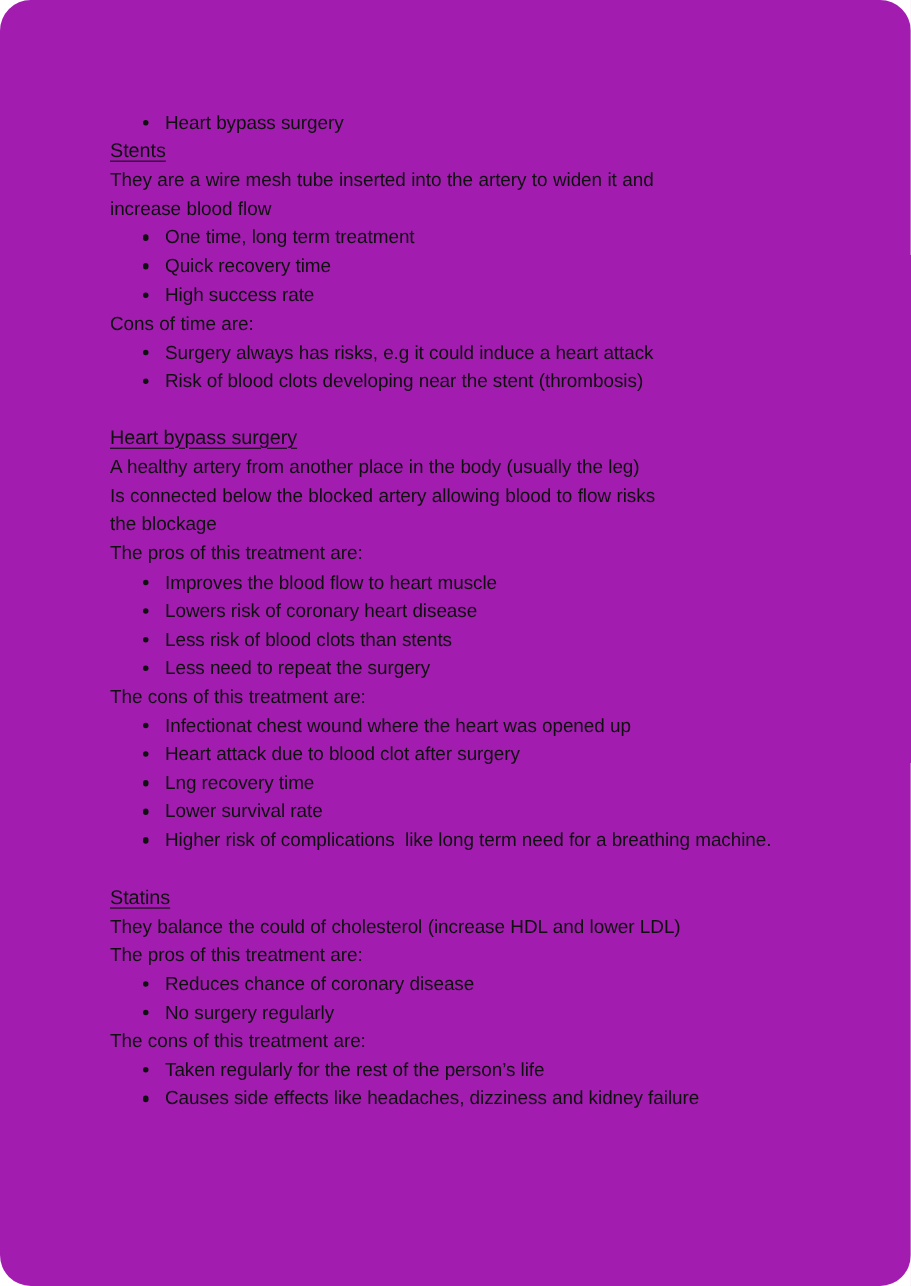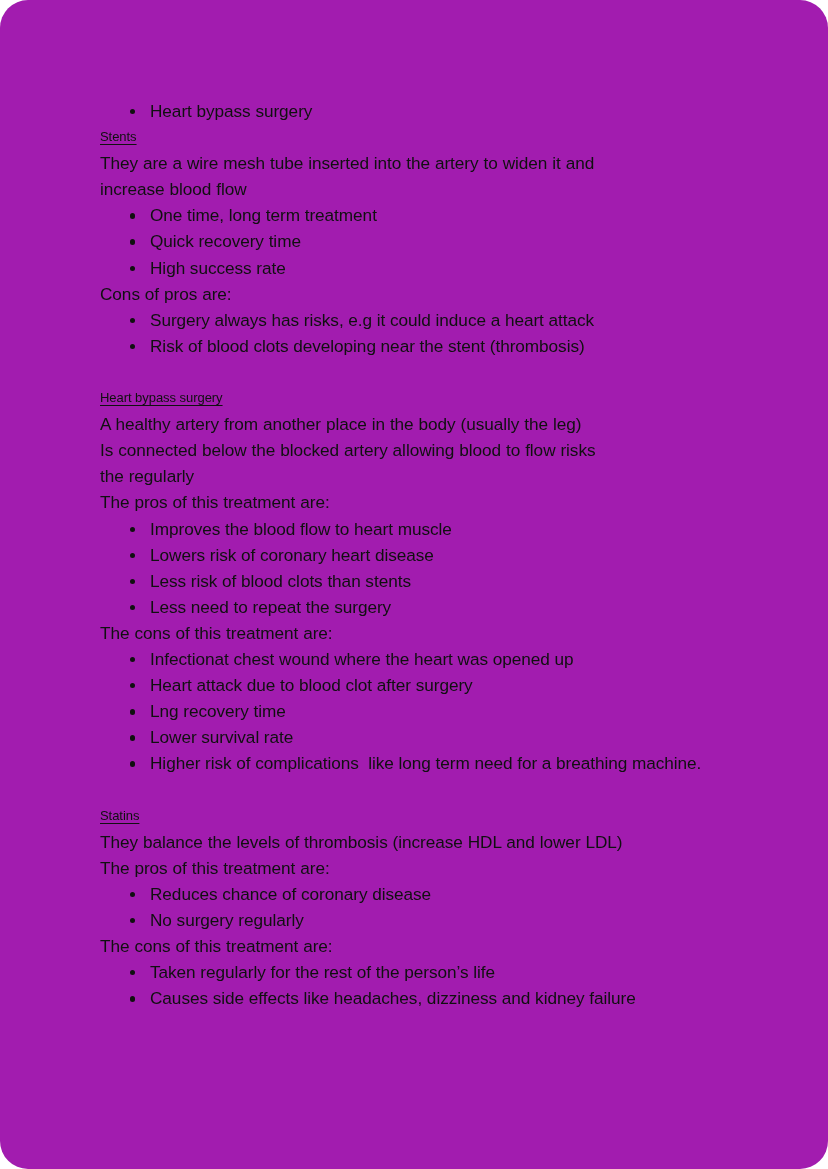--- a/index.html
+++ b/index.html
@@ -42,21 +42,21 @@
     line-height: 26.1px;
     letter-spacing: -0.05px;
     word-spacing: 0.2px;
     white-space: pre-wrap;
   }
 
   
   .heading {
     margin: 0;
     padding: 0;
-    font-size: 13px;
+    font-size: 18px;
     line-height: 26.1px;
     letter-spacing: -0.05px;
     white-space: nowrap;
   }
   .heading span.u {
     text-decoration: underline;
     text-underline-offset: 2.5px;
     text-decoration-thickness: 1.3px;
   }
 
@@ -106,34 +106,34 @@
     <p class="para">They are a wire mesh tube inserted into the artery to widen it and</p>
     <p class="para">increase blood flow</p>
 
 
     <ul class="bullets">
       <li>One time, long term treatment</li>
       <li>Quick recovery time</li>
       <li>High success rate</li>
     </ul>
 
-    <p class="para">Cons of pros are:</p>
+    <p class="para">Cons of time are:</p>
 
     <ul class="bullets">
       <li>Surgery always has risks, e.g it could induce a heart attack</li>
       <li>Risk of blood clots developing near the stent (thrombosis)</li>
     </ul>
 
     <div class="gap"></div>
 
     <p class="heading"><span class="u">Heart bypass surgery</span></p>
 
     <p class="para">A healthy artery from another place in the body (usually the leg)</p>
     <p class="para">Is connected below the blocked artery allowing blood to flow risks</p>
-    <p class="para">the regularly</p>
+    <p class="para">the blockage</p>
 
     <p class="para">The pros of this treatment are:</p>
 
     <ul class="bullets">
       <li>Improves the blood flow to heart muscle</li>
       <li>Lowers risk of coronary heart disease</li>
       <li>Less risk of blood clots than stents</li>
       <li>Less need to repeat the surgery</li>
     </ul>
 
@@ -144,21 +144,21 @@
       <li>Heart attack due to blood clot after surgery</li>
       <li>Lng recovery time</li>
       <li>Lower survival rate</li>
       <li>Higher risk of complications  like long term need for a breathing machine.</li>
     </ul>
 
     <div class="gap"></div>
 
     <p class="heading"><span class="u">Statins</span></p>
 
-    <p class="para">They balance the levels of thrombosis (increase HDL and lower LDL)</p>
+    <p class="para">They balance the could of cholesterol (increase HDL and lower LDL)</p>
 
     <p class="para">The pros of this treatment are:</p>
 
     <ul class="bullets">
       <li>Reduces chance of coronary disease</li>
       <li>No surgery regularly</li>
     </ul>
 
     <p class="para">The cons of this treatment are:</p>
 

